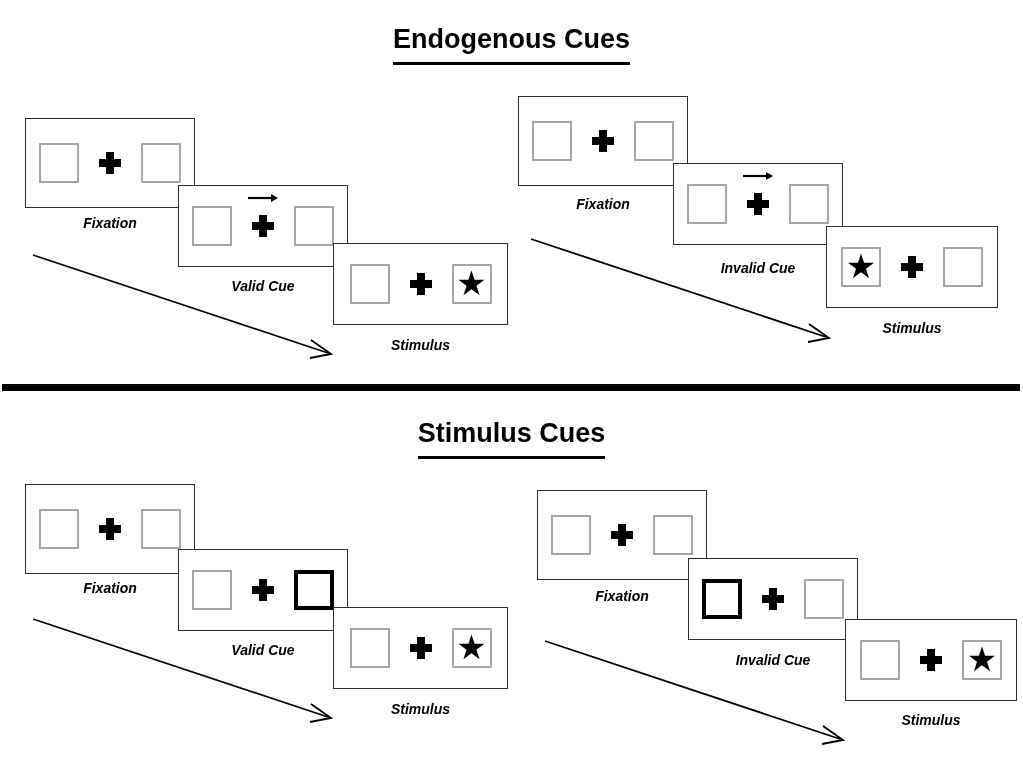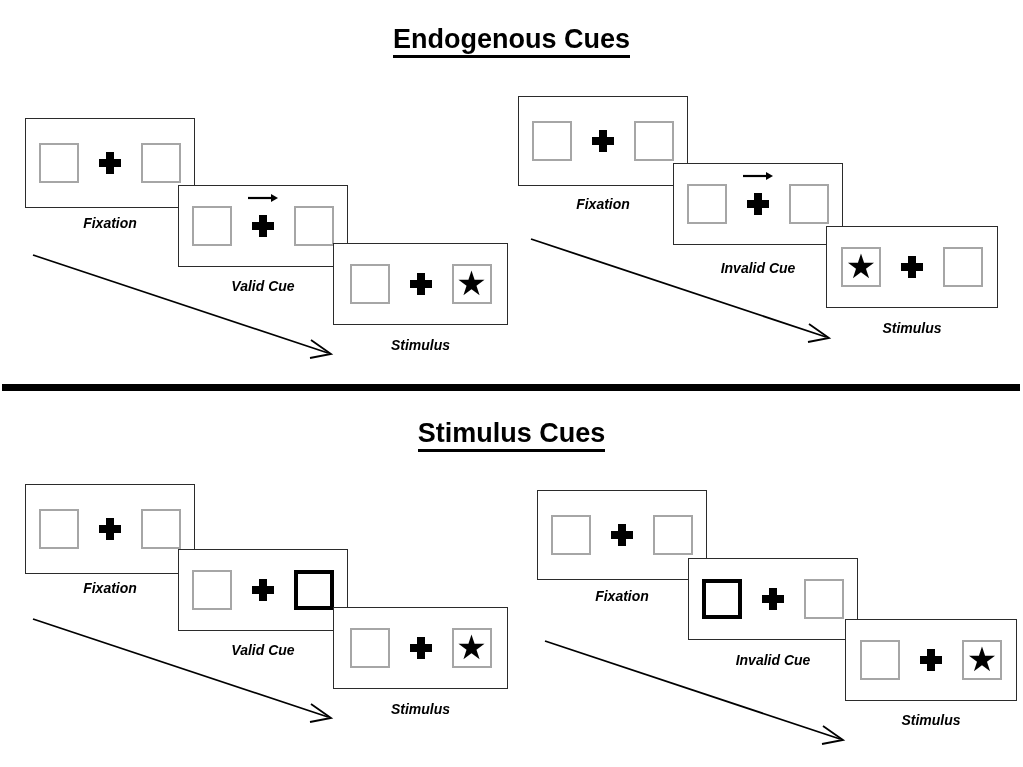--- a/index.html
+++ b/index.html
@@ -18,21 +18,21 @@
     position: absolute;
     width: 100%;
     text-align: center;
     font-size: 27px;
     font-weight: bold;
     color: #000000;
     letter-spacing: 0px;
   }
   .section-title span {
     border-bottom: 3px solid #000000;
-    padding-bottom: 1px;
+    padding-bottom: 8px;
   }
   #title-endogenous { top: 24px; left: 0; }
   #title-exogenous  { top: 418px; left: 0; }
 
   .divider {
     position: absolute;
     left: 2px;
     top: 384px;
     width: 1018px;
     height: 7px;

